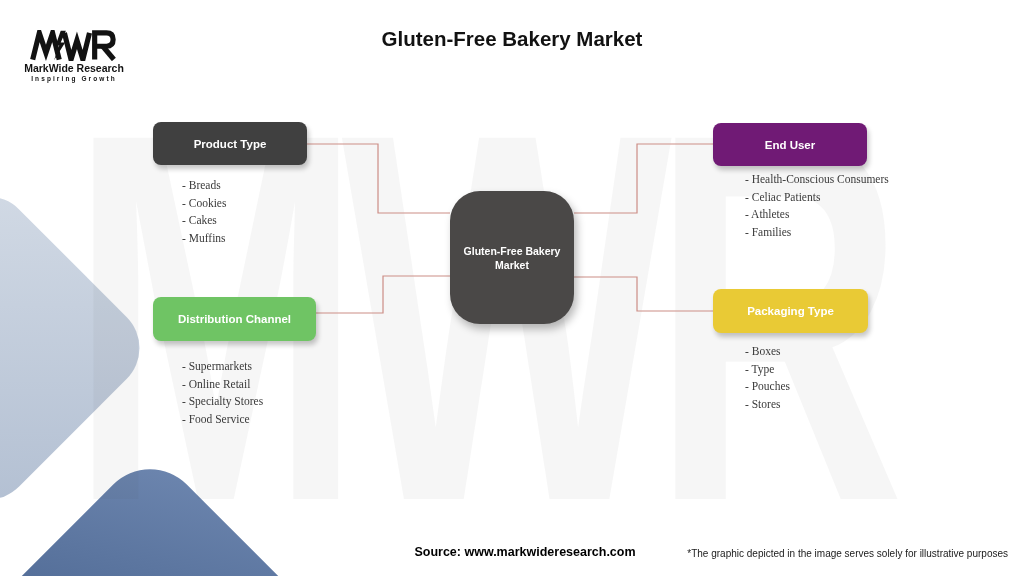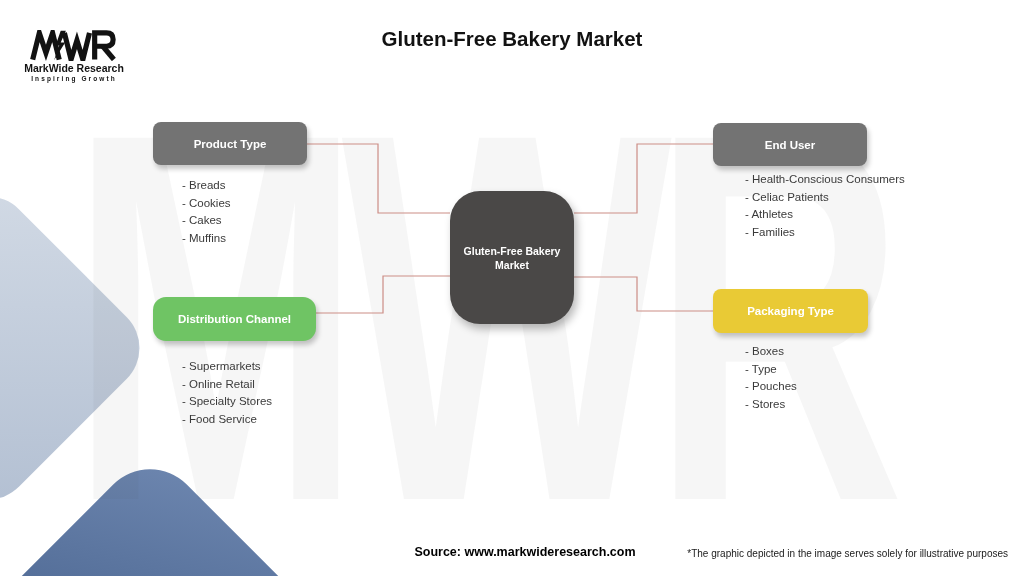--- a/index.html
+++ b/index.html
@@ -38,21 +38,21 @@
 
   .cat-box{position:absolute;border-radius:8px;display:flex;align-items:center;justify-content:center;
            color:#fff;font-weight:700;font-size:11.5px;z-index:4;
            box-shadow:2px 4px 5px rgba(0,0,0,0.22);}
   .box-product{left:153px;top:122px;width:154px;height:43px;}
   .box-enduser{left:713px;top:123px;width:154px;height:43px;}
   .box-dist{left:153px;top:297px;width:163px;height:44px;}
   .box-pack{left:713px;top:289px;width:155px;height:44px;}
 
   .cat-list{position:absolute;margin:0;padding:0;list-style:none;font-size:11.5px;
-            line-height:17.6px;color:#3a3a3a;z-index:4;}
+            line-height:17.6px;color:#3a3a3a;z-index:4;font-family:Liberation Serif, serif;}
   .list-product{left:182px;top:177px;}
   .list-enduser{left:745px;top:171px;}
   .list-dist{left:182px;top:358px;}
   .list-pack{left:745px;top:343px;}
 
   .source{position:absolute;left:0;width:1010px;top:545px;text-align:center;
           font-size:12.5px;font-weight:700;color:#000;z-index:4;padding-left:20px;}
   .disclaimer{position:absolute;right:16px;top:548px;font-size:10px;color:#1a1a1a;z-index:4;}
 </style>
 </head>
@@ -84,41 +84,41 @@
     <polyline points="307,144 378,144 378,213 450,213" fill="none" stroke-width="1.2" stroke="#cc8d85"></polyline>
     <polyline points="316,313 383,313 383,276 450,276" fill="none" stroke-width="1.2" stroke="#cc8d85"></polyline>
     <polyline points="574,213 637,213 637,144 713,144" fill="none" stroke-width="1.2" stroke="#cc8d85"></polyline>
     <polyline points="574,277 637,277 637,311 713,311" fill="none" stroke-width="1.2" stroke="#cc8d85"></polyline>
   </svg>
 
   <div class="center-node" style="background: rgb(74, 72, 71);">
     <span>Gluten-Free Bakery Market</span>
   </div>
 
-  <div class="cat-box box-product" style="background: #737373;">
+  <div class="cat-box box-product" style="background: #404040;">
     <span>Product Type</span>
   </div>
   <ul class="cat-list list-product">
     <li>- Breads</li>
     <li>- Cookies</li>
     <li>- Cakes</li>
     <li>- Muffins</li>
   </ul>
 
-  <div class="cat-box box-enduser" style="background: #737373;">
+  <div class="cat-box box-enduser" style="background: #701a75;">
     <span>End User</span>
   </div>
   <ul class="cat-list list-enduser">
     <li>- Health-Conscious Consumers</li>
     <li>- Celiac Patients</li>
     <li>- Athletes</li>
     <li>- Families</li>
   </ul>
 
-  <div class="cat-box box-dist" style="background: rgb(111, 196, 100); border-radius: 13px;">
+  <div class="cat-box box-dist" style="background: rgb(111, 196, 100);">
     <span>Distribution Channel</span>
   </div>
   <ul class="cat-list list-dist">
     <li>- Supermarkets</li>
     <li>- Online Retail</li>
     <li>- Specialty Stores</li>
     <li>- Food Service</li>
   </ul>
 
   <div class="cat-box box-pack" style="background: rgb(233, 202, 53);">

